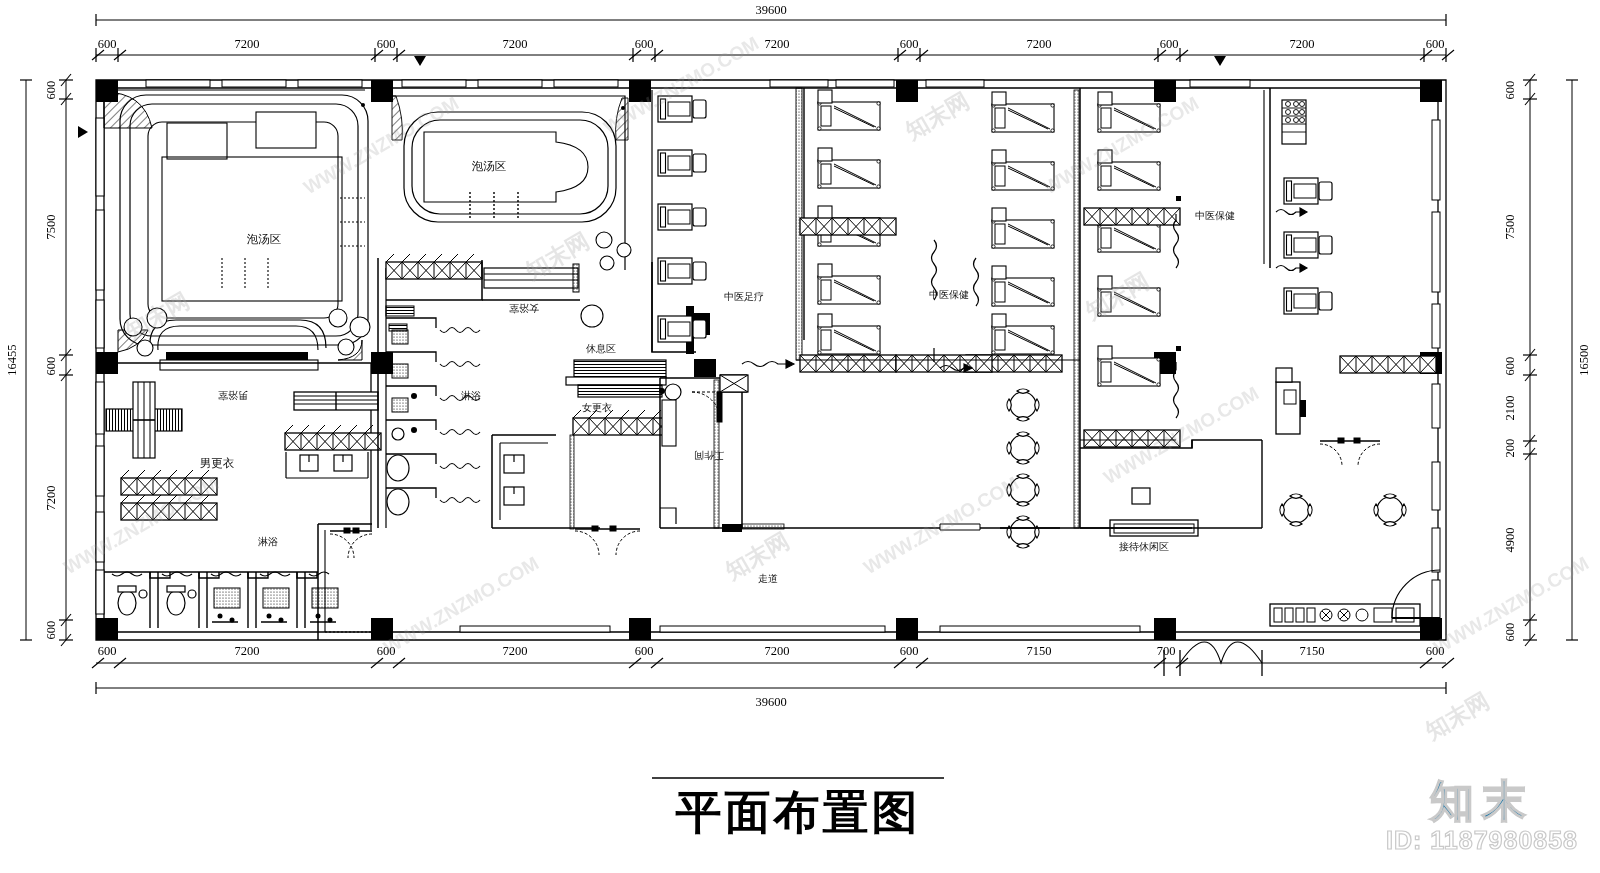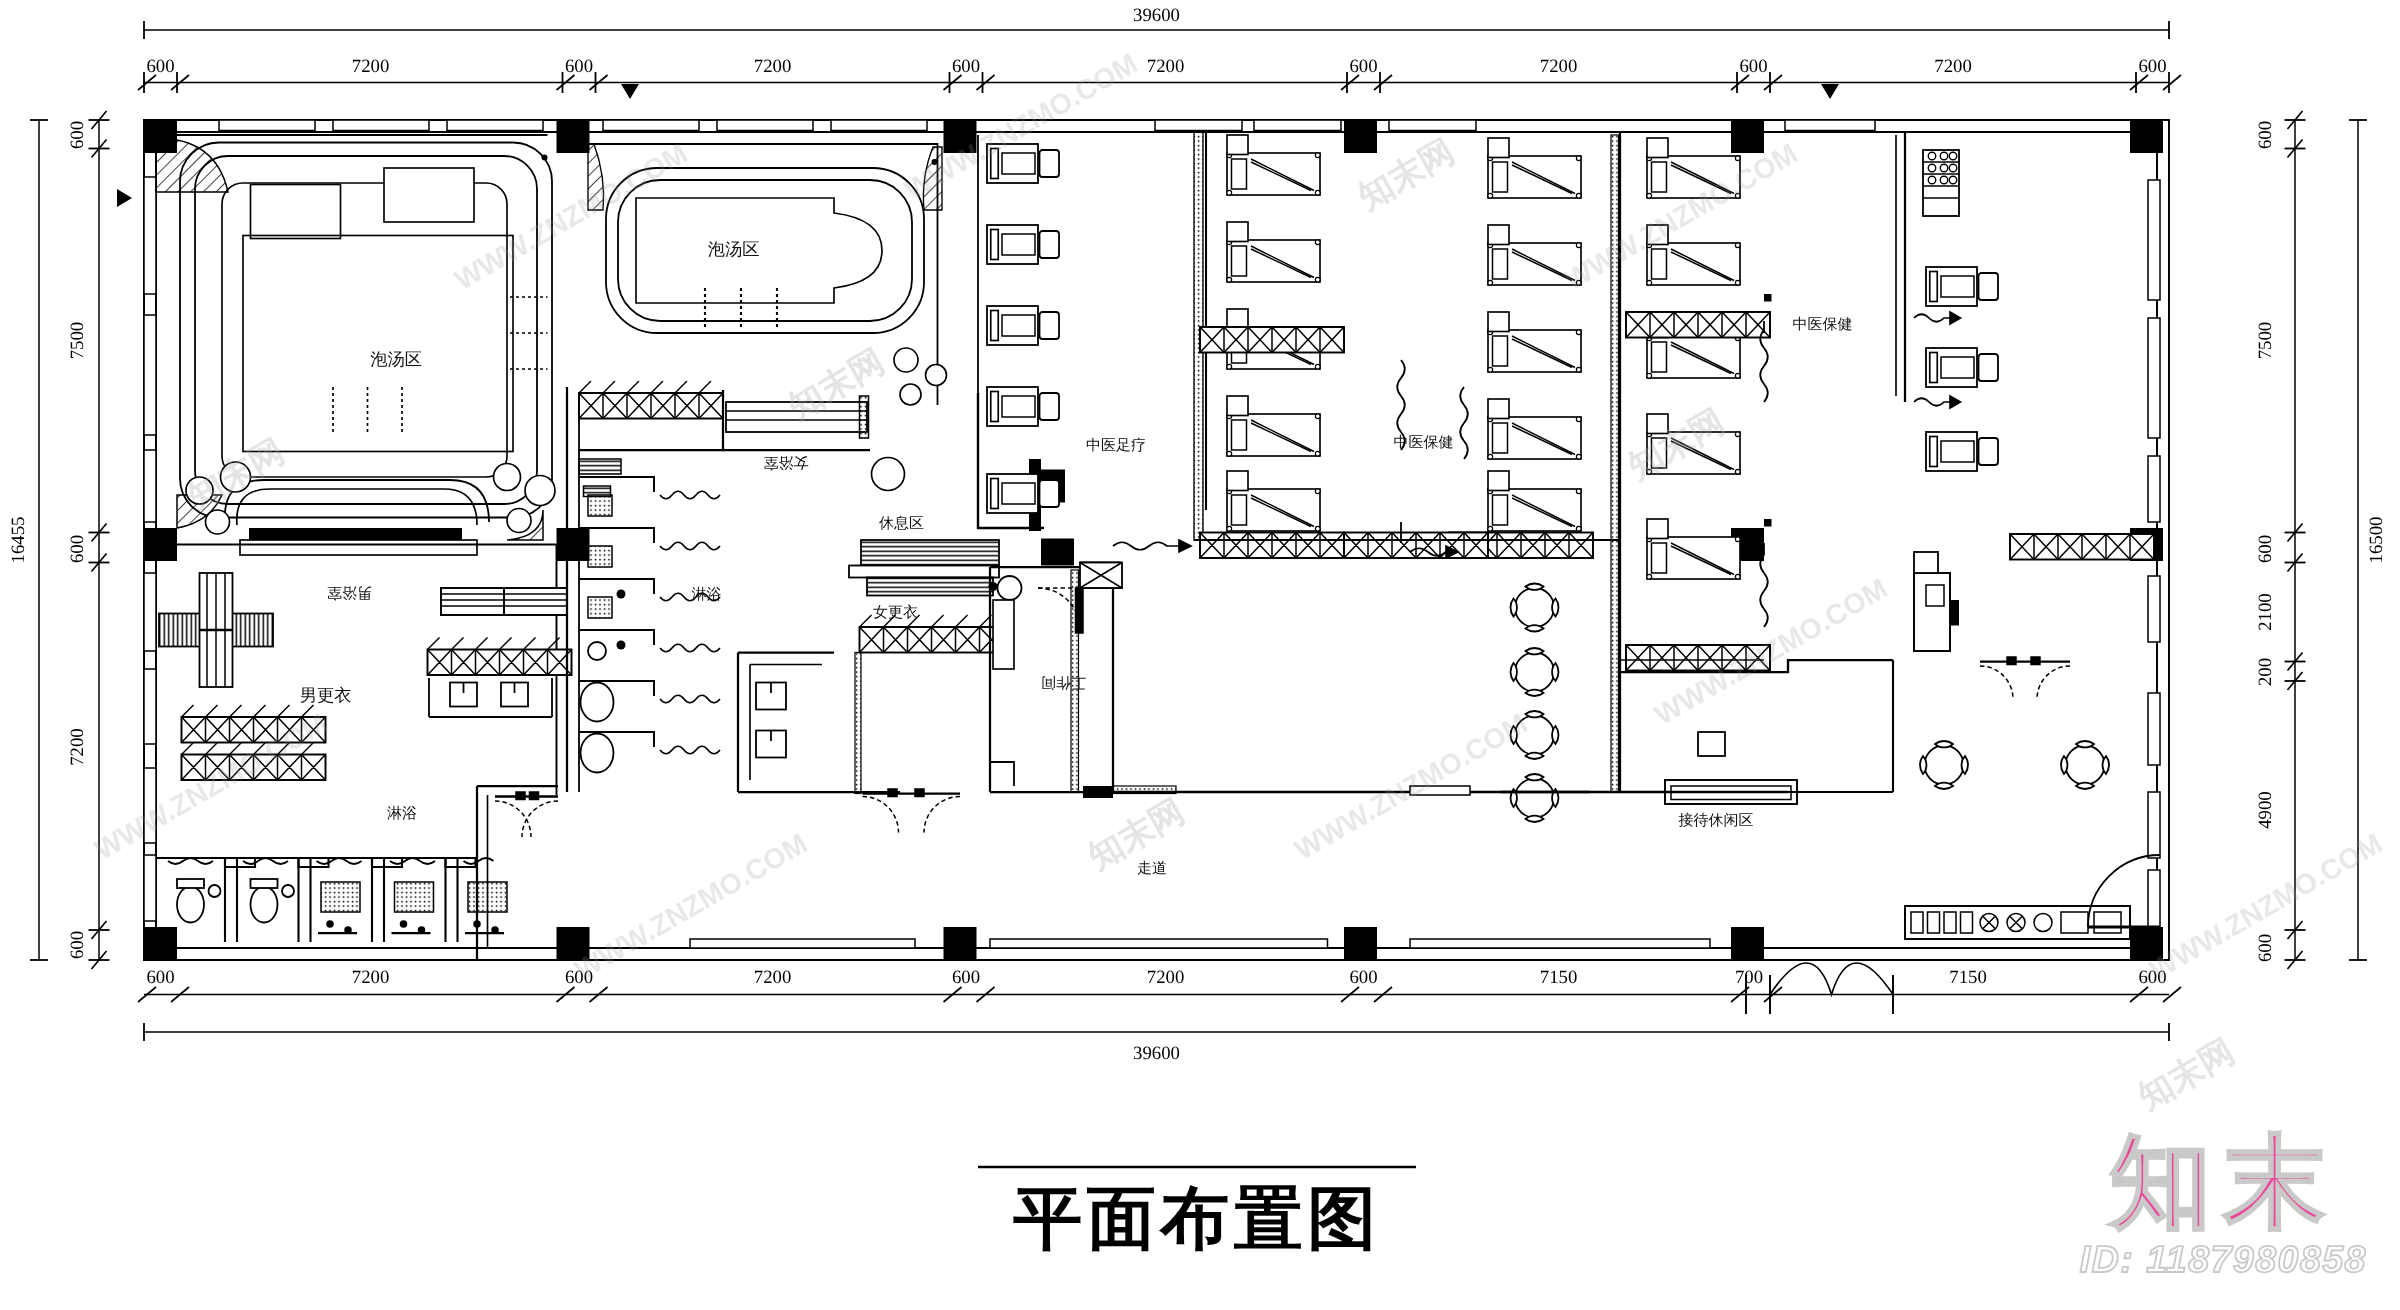--- a/index.html
+++ b/index.html
@@ -80,36 +80,35 @@
   #brandmark {
     position: absolute;
     right: 22px;
     bottom: 18px;
     text-align: center;
     pointer-events: none;
     user-select: none;
   }
   #brandmark .logo {
     font-family: "DejaVu Sans", sans-serif;
-    font-size: 68px;
+    font-size: 44px;
     font-weight: 700;
     letter-spacing: 8px;
-    color: #ec4899;
+    color: #0369a1;
     -webkit-text-stroke: 1.5px #c9c9c9;
     line-height: 1.05;
   }
   #brandmark .idline {
     font-family: "Liberation Sans", sans-serif;
     font-size: 25px;
     font-weight: 700;
     letter-spacing: 1px;
     color: #fff;
     -webkit-text-stroke: 1.2px #c9c9c9;
     margin-top: 2px;
-    font-style: italic;
   }
 </style>
 </head>
 <body>
 
 <div id="stage">
 
   <svg id="plan" viewBox="0 0 1600 873" xmlns="http://www.w3.org/2000/svg">
     <defs>
       <pattern id="hatch45" width="6" height="6" patternTransform="rotate(45)" patternUnits="userSpaceOnUse">

